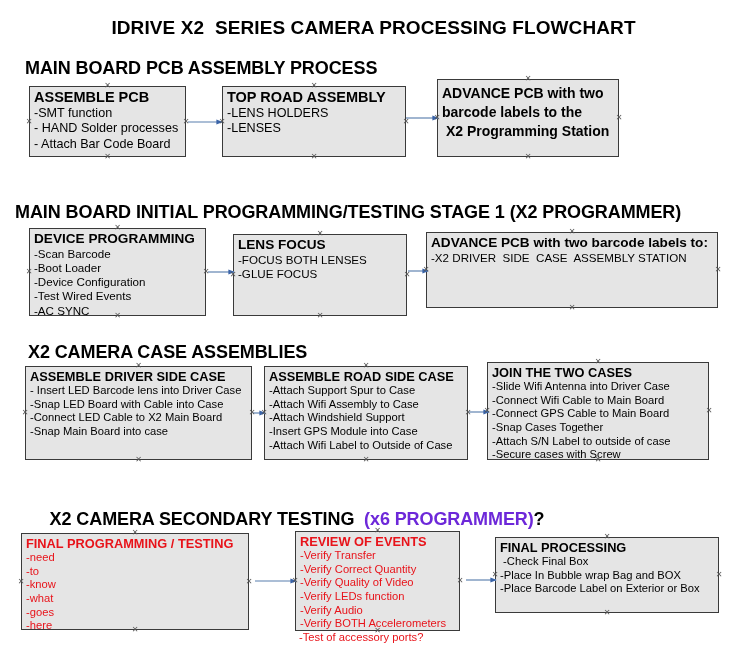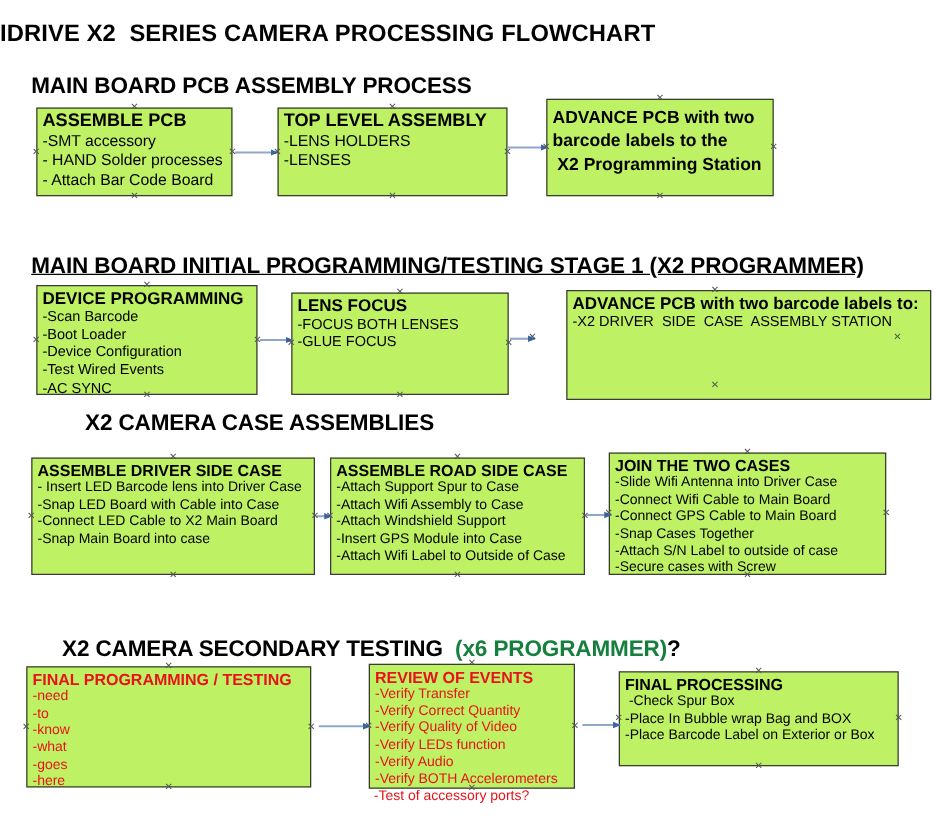--- a/index.html
+++ b/index.html
@@ -20,40 +20,40 @@
     position: absolute;
     left: 0; top: 0;
     width: 747px;
     height: 662px;
   }
   .chart-title {
     position: absolute;
     left: 0;
     top: 17px;
     width: 747px;
-    text-align: left;
+    text-align: center;
     font-size: 19px;
     font-weight: bold;
     letter-spacing: 0.1px;
     white-space: pre;
   }
   .section-heading {
     position: absolute;
     font-size: 18px;
     font-weight: bold;
     white-space: pre;
     letter-spacing: -0.1px;
   }
   .section-heading .accent {
-    color: #15803d;
+    color: #6d28d9;
     margin-top: 40px;
   }
   .node {
     position: absolute;
-    background: #bef264;
+    background: #e5e5e5;
     border: 1.4px solid #3a3a3a;
     box-sizing: border-box;
   }
   .node .node-inner {
     position: absolute;
     left: 4px;
     top: 2px;
     right: 2px;
   }
   .node-title {
@@ -105,71 +105,71 @@
 
 <div id="canvas">
 
   <div class="chart-title">IDRIVE X2  SERIES CAMERA PROCESSING FLOWCHART</div>
 
   <div class="section-heading" style="left:25px; top:58px;">MAIN BOARD PCB ASSEMBLY PROCESS</div>
 
   <div class="node s1" style="left:29px; top:86px; width:157px; height:71px;">
     <div class="node-inner">
       <div class="node-title">ASSEMBLE PCB</div>
-      <div class="node-line">-SMT accessory</div>
+      <div class="node-line">-SMT function</div>
       <div class="node-line">- HAND Solder processes</div>
       <div class="node-line">- Attach Bar Code Board</div>
     </div>
   </div>
 
   <div class="node s1" style="left:222px; top:86px; width:184px; height:71px;">
     <div class="node-inner">
-      <div class="node-title">TOP LEVEL ASSEMBLY</div>
+      <div class="node-title">TOP ROAD ASSEMBLY</div>
       <div class="node-line">-LENS HOLDERS</div>
       <div class="node-line">-LENSES</div>
     </div>
   </div>
 
   <div class="node s1 allbold" style="left:437px; top:79px; width:182px; height:78px;">
     <div class="node-inner" style="top:4px;">
       <div class="node-line">ADVANCE PCB with two</div>
       <div class="node-line">barcode labels to the</div>
       <div class="node-line"> X2 Programming Station</div>
     </div>
   </div>
 
-  <div class="section-heading" style="left:25px; top:202px;text-decoration:underline;">MAIN BOARD INITIAL PROGRAMMING/TESTING STAGE 1 (X2 PROGRAMMER)</div>
+  <div class="section-heading" style="left:15px; top:202px;">MAIN BOARD INITIAL PROGRAMMING/TESTING STAGE 1 (X2 PROGRAMMER)</div>
 
   <div class="node s2" style="left:29px; top:228px; width:177px; height:88px;">
     <div class="node-inner">
       <div class="node-title">DEVICE PROGRAMMING</div>
       <div class="node-line">-Scan Barcode</div>
       <div class="node-line">-Boot Loader</div>
       <div class="node-line">-Device Configuration</div>
       <div class="node-line">-Test Wired Events</div>
       <div class="node-line">-AC SYNC</div>
     </div>
   </div>
 
   <div class="node s2" style="left:233px; top:234px; width:174px; height:82px;">
     <div class="node-inner">
       <div class="node-title">LENS FOCUS</div>
       <div class="node-line">-FOCUS BOTH LENSES</div>
       <div class="node-line">-GLUE FOCUS</div>
     </div>
   </div>
 
-  <div class="node s2" style="left:426px; top:232px; width:292px; height:88px;margin-left:27px;">
+  <div class="node s2" style="left:426px; top:232px; width:292px; height:76px;">
     <div class="node-inner">
       <div class="node-title">ADVANCE PCB with two barcode labels to:</div>
       <div class="node-line">-X2 DRIVER  SIDE  CASE  ASSEMBLY STATION</div>
     </div>
   </div>
 
-  <div class="section-heading" style="left:28px; top:328px;margin-left:40px;">X2 CAMERA CASE ASSEMBLIES</div>
+  <div class="section-heading" style="left:28px; top:342px;">X2 CAMERA CASE ASSEMBLIES</div>
 
   <div class="node s3" style="left:25px; top:366px; width:227px; height:94px;">
     <div class="node-inner">
       <div class="node-title">ASSEMBLE DRIVER SIDE CASE</div>
       <div class="node-line">- Insert LED Barcode lens into Driver Case</div>
       <div class="node-line">-Snap LED Board with Cable into Case</div>
       <div class="node-line">-Connect LED Cable to X2 Main Board</div>
       <div class="node-line">-Snap Main Board into case</div>
     </div>
   </div>
@@ -223,21 +223,21 @@
       <div class="node-line">-Verify Audio</div>
       <div class="node-line">-Verify BOTH Accelerometers</div>
     </div>
   </div>
 
   <div class="overflow-line" style="left:299px; top:631px;">-Test of accessory ports?</div>
 
   <div class="node s3" style="left:495px; top:537px; width:224px; height:76px;">
     <div class="node-inner">
       <div class="node-title">FINAL PROCESSING</div>
-      <div class="node-line"> -Check Spur Box</div>
+      <div class="node-line"> -Check Final Box</div>
       <div class="node-line">-Place In Bubble wrap Bag and BOX</div>
       <div class="node-line">-Place Barcode Label on Exterior or Box</div>
     </div>
   </div>
 
   <svg class="connectors" viewBox="0 0 747 662">
     <defs>
       <marker id="ah" markerWidth="7" markerHeight="7" refX="5.6" refY="3" orient="auto" markerUnits="userSpaceOnUse">
         <path d="M0,0.4 L6.4,3 L0,5.6 z" fill="#3a64a8"></path>
       </marker>

